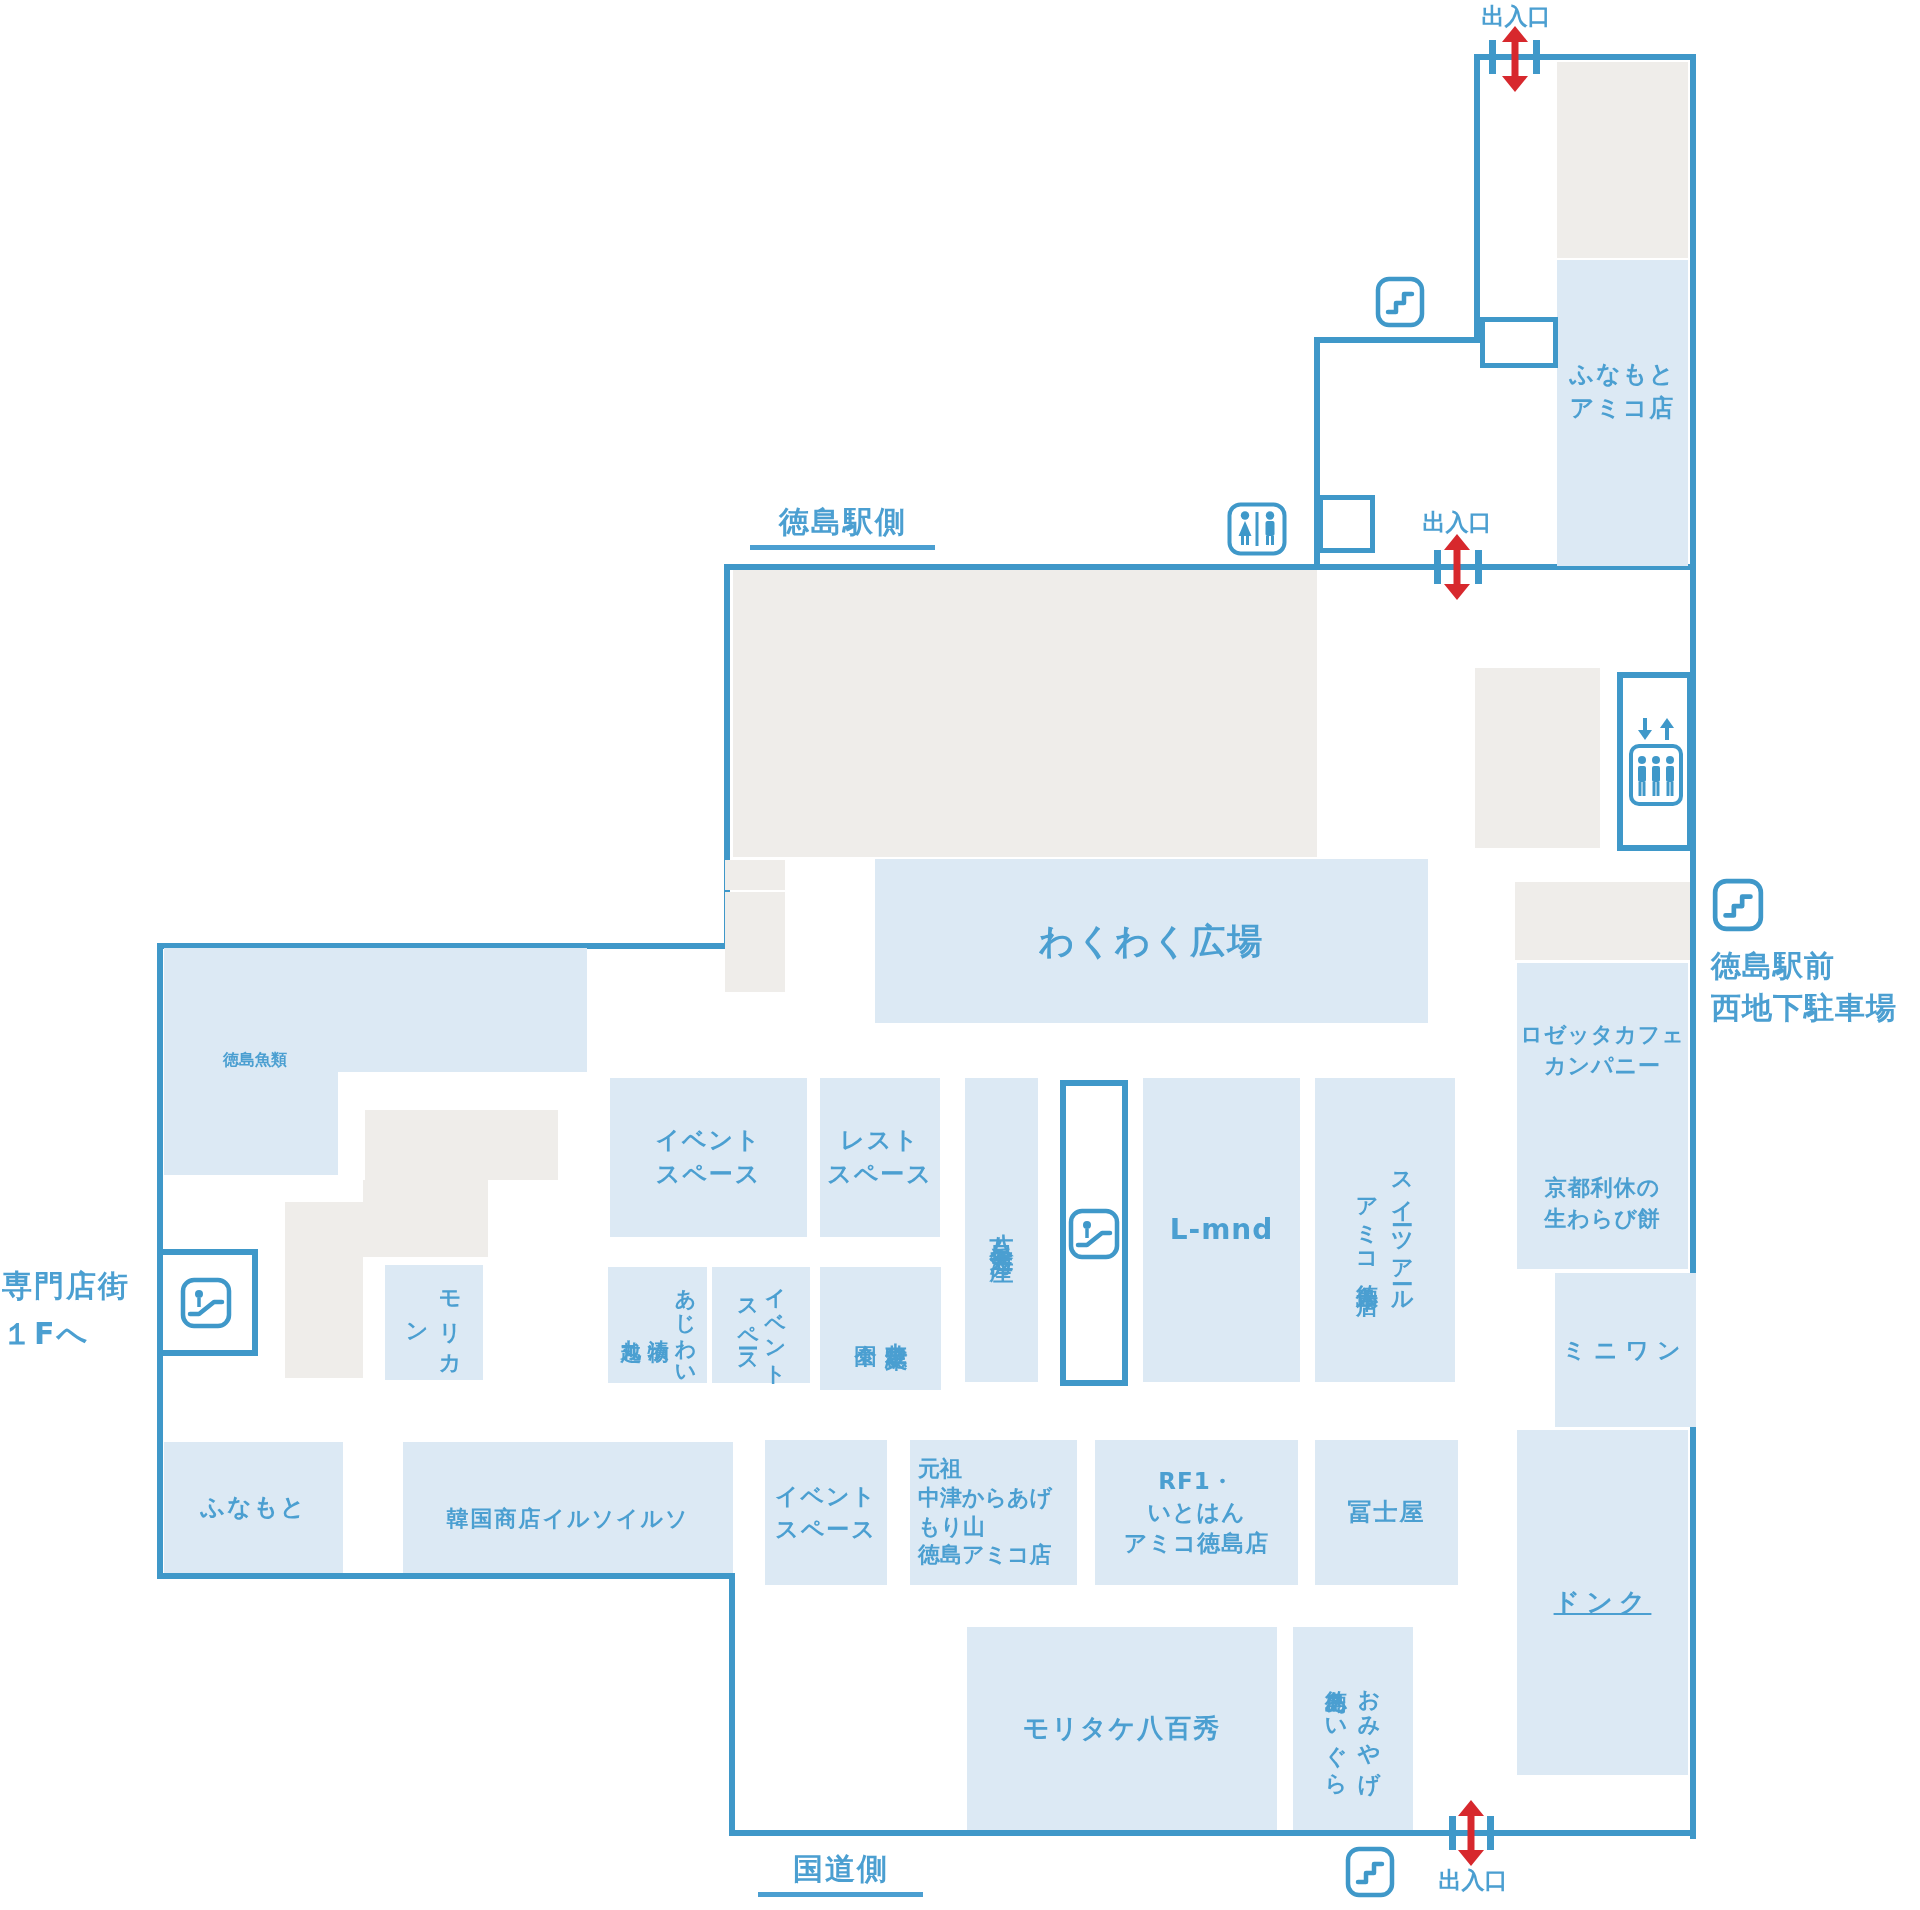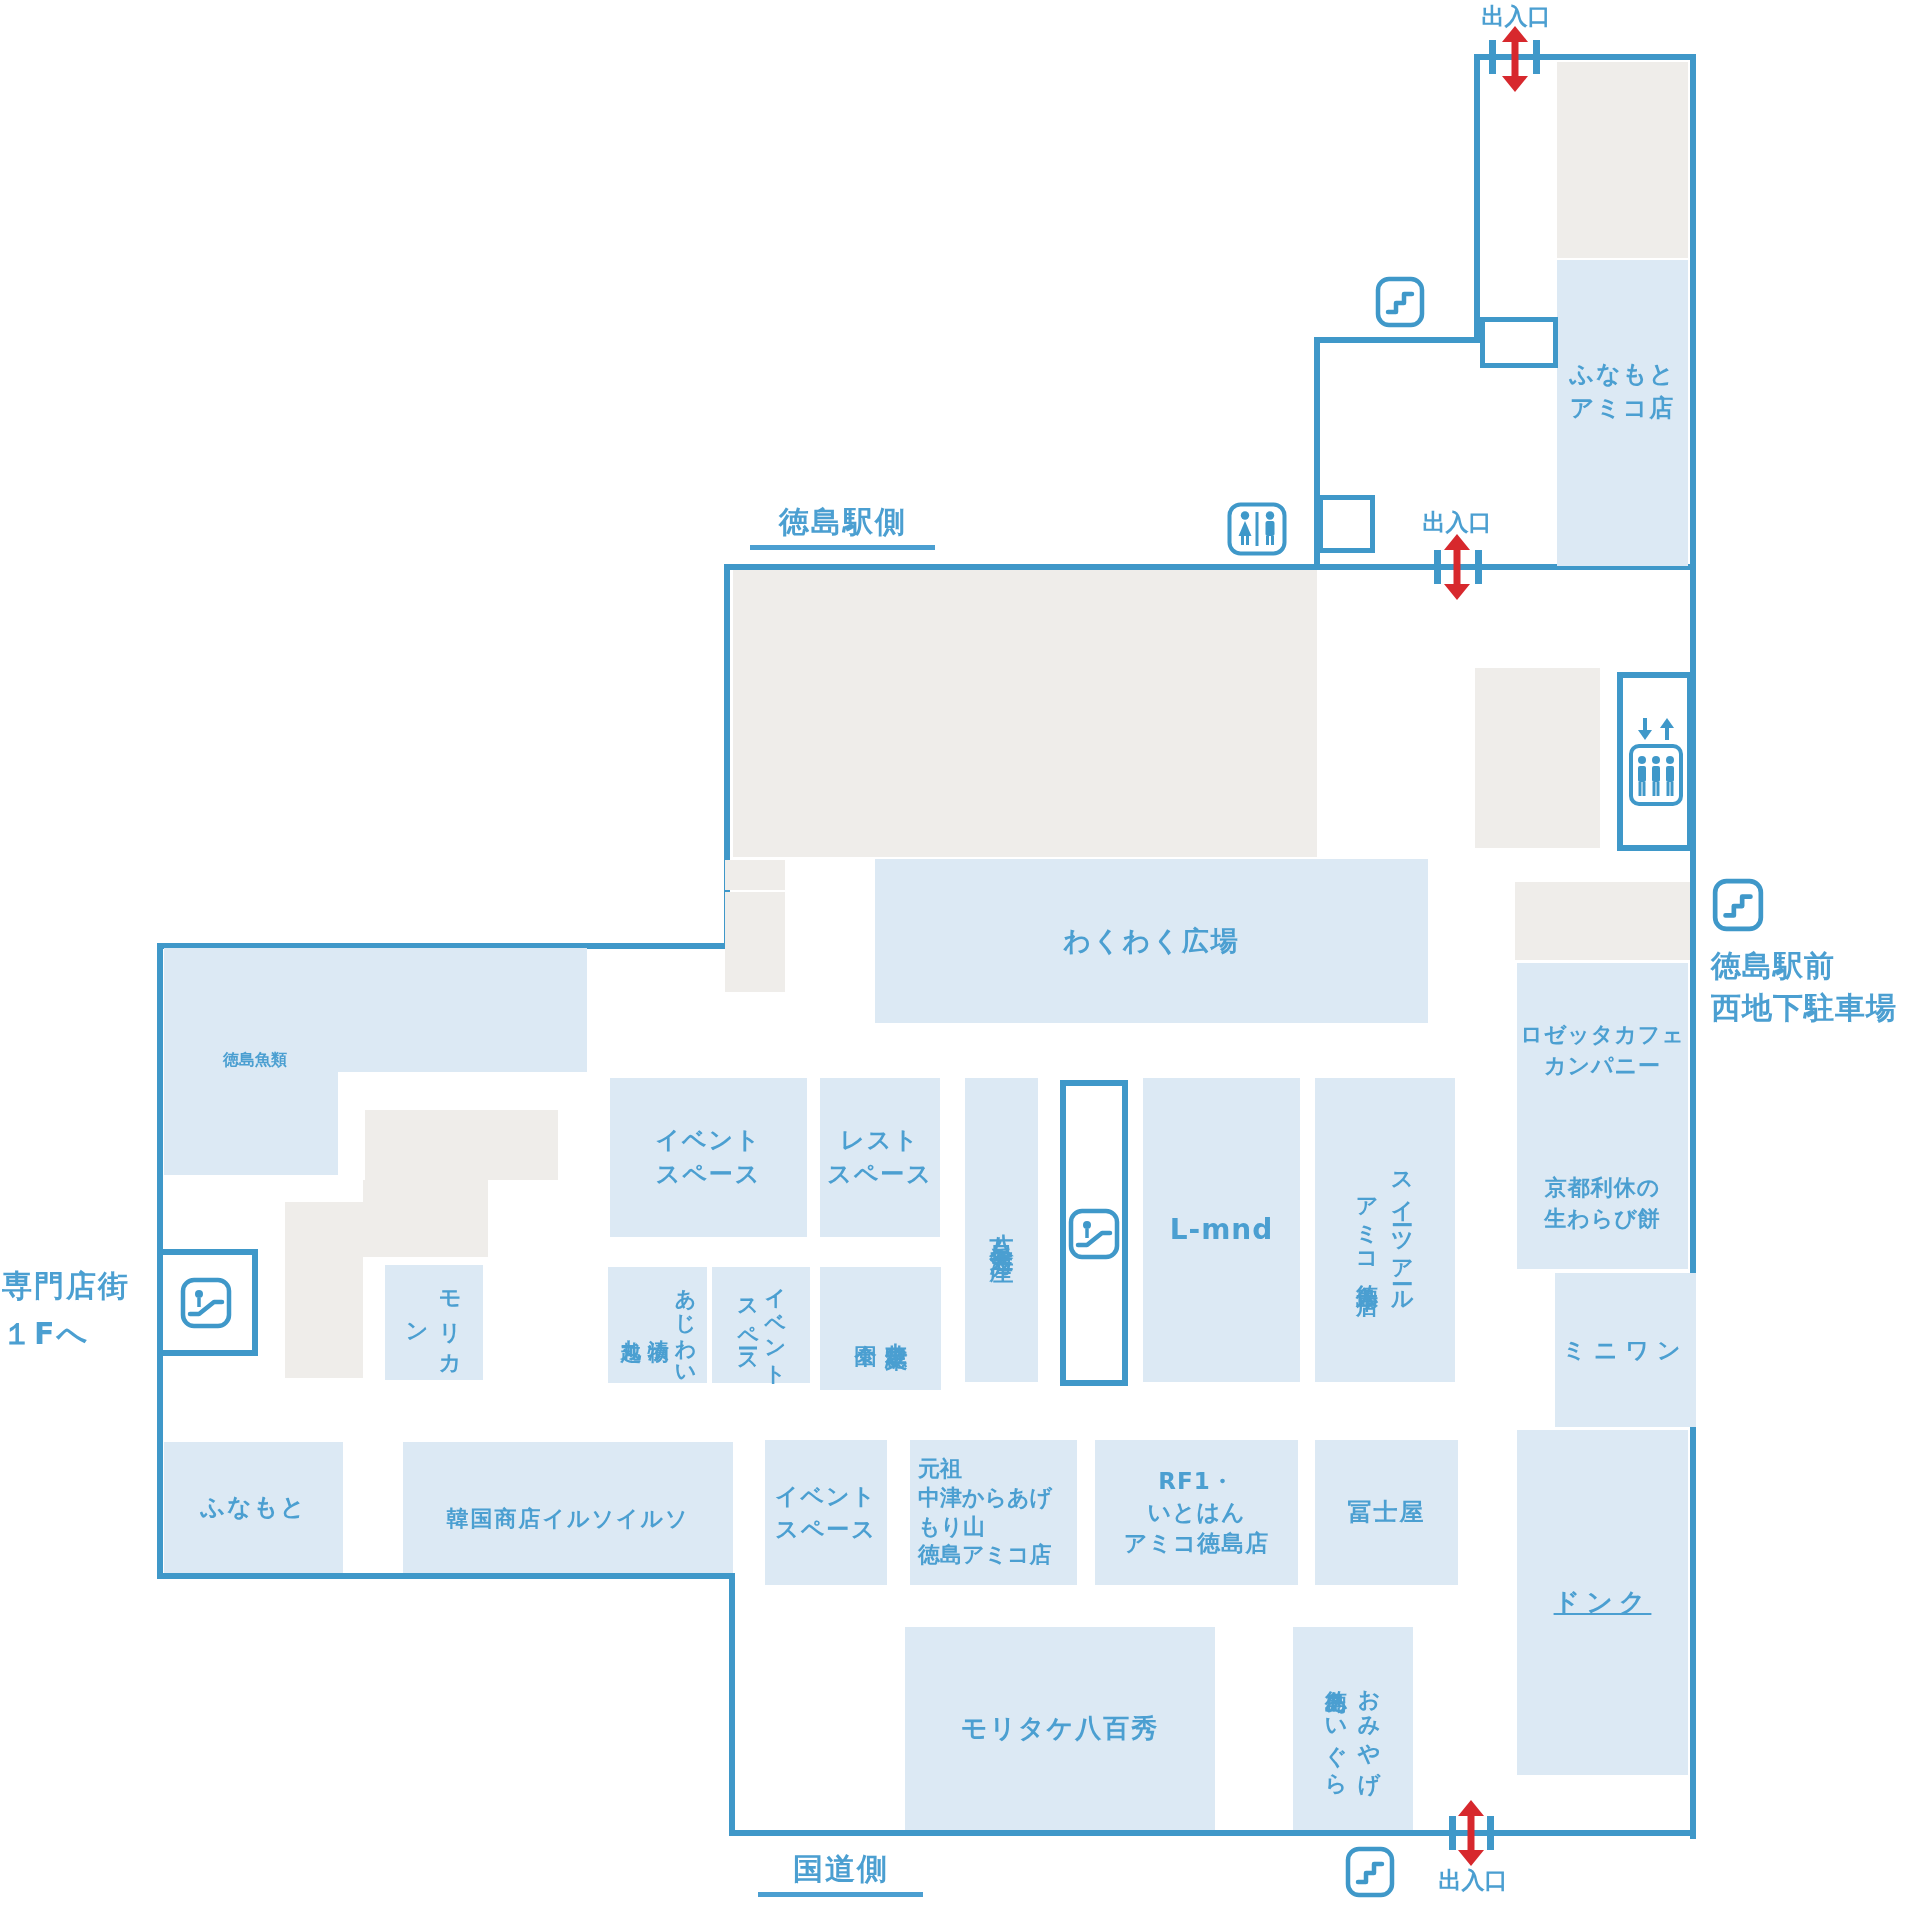--- a/index.html
+++ b/index.html
@@ -54,21 +54,21 @@
   <div class="gray" style="left:365px;top:1110px;width:193px;height:70px;"></div>
   <div class="gray" style="left:363px;top:1180px;width:125px;height:77px;"></div>
   <div class="gray" style="left:285px;top:1202px;width:78px;height:176px;"></div>
 
   <div class="room" style="left:1557px;top:260px;width:131px;height:306px;padding-bottom:0;">
     <span class="rlabel" style="font-size:24px;margin-bottom:58px;margin-top:15px;">ふなもと
 アミコ店</span>
   </div>
 
   <div class="room" style="left:875px;top:859px;width:553px;height:164px;">
-    <span class="rlabel" style="font-size:27px;">わくわく広場</span>
+    <span class="rlabel" style="font-size:35px;">わくわく広場</span>
   </div>
 
   <div class="room" style="left:164px;top:948px;width:423px;height:124px;"></div>
   <div class="room" style="left:164px;top:1072px;width:174px;height:103px;"></div>
   <div class="freelabel" style="left:170px;top:1048px;width:170px;font-size:16px;">徳島魚類</div>
 
   <div class="room vert" style="left:385px;top:1265px;width:98px;height:115px;">
     <span class="rlabel" style="font-size:22px;">モリカン</span>
   </div>
 
@@ -152,21 +152,21 @@
   <div class="room" style="left:1095px;top:1440px;width:203px;height:145px;">
     <span class="rlabel" style="font-size:23px;letter-spacing:1px;line-height:1.35;">RF1・
 いとはん
 アミコ徳島店</span>
   </div>
 
   <div class="room" style="left:1315px;top:1440px;width:143px;height:145px;">
     <span class="rlabel" style="font-size:24px;">冨士屋</span>
   </div>
 
-  <div class="room" style="left:905px;top:1627px;width:310px;height:203px;">
+  <div class="room" style="left:967px;top:1627px;width:310px;height:203px;">
     <span class="rlabel" style="font-size:26px;">モリタケ八百秀</span>
   </div>
 
   <div class="room vert" style="left:1293px;top:1627px;width:120px;height:203px;">
     <span class="rlabel" style="font-size:22px;letter-spacing:2px;line-height:1.5;">おみやげ
 徳島あいぐら</span>
   </div>
 
   <div class="box" style="left:1480px;top:317px;width:78px;height:51px;"></div>
   <div class="box" style="left:1318px;top:495px;width:57px;height:58px;"></div>

